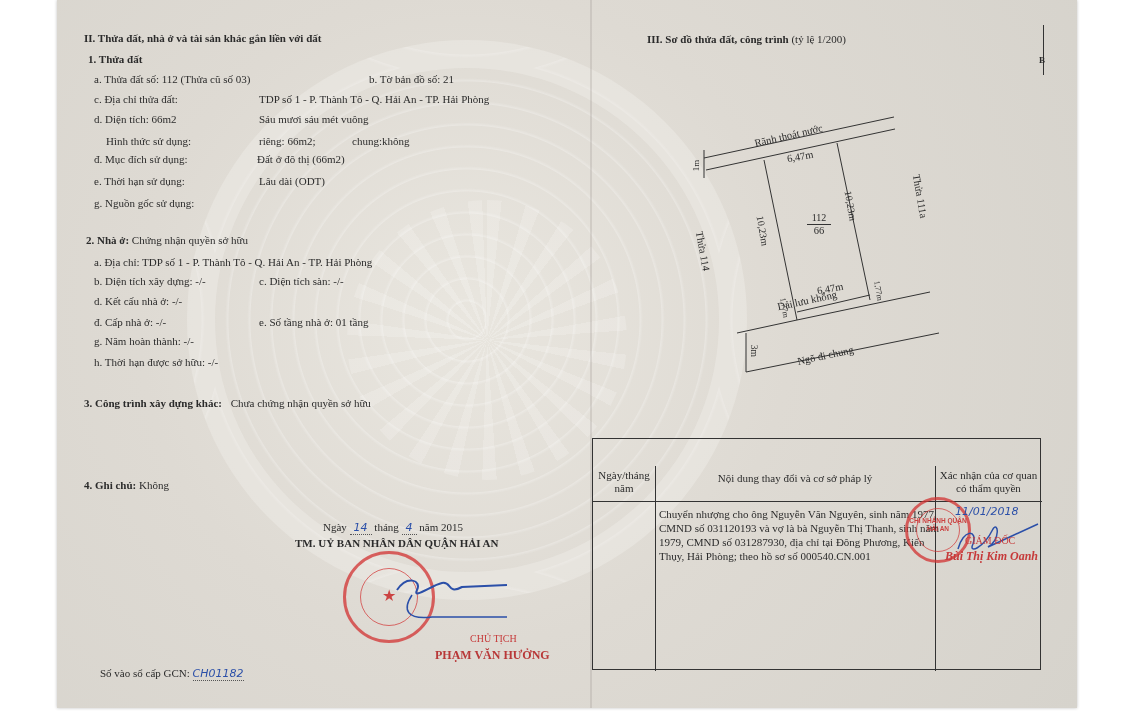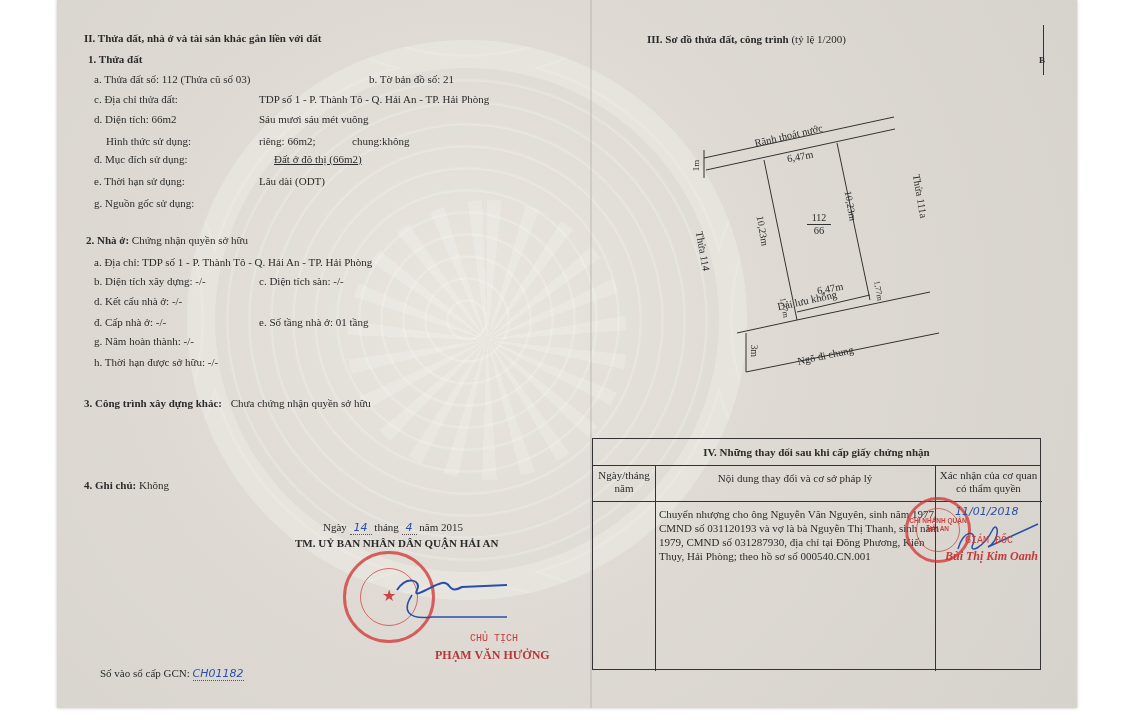--- a/index.html
+++ b/index.html
@@ -30,21 +30,21 @@
   .row-title { position: absolute; left: 0; top: 0; width: 100%; height: 27px; border-bottom: 1px solid #333;
     text-align: center; font-weight: bold; font-size: 11px; line-height: 27px; }
   .hdr { position: absolute; top: 27px; height: 36px; border-bottom: 1px solid #333; font-size: 11px; text-align: center; line-height: 1.2; padding-top: 3px; }
   .col-line { position: absolute; top: 27px; width: 1px; height: 205px; background: #333; }
   .content-text { position: absolute; left: 66px; top: 68px; width: 280px; font-size: 11px; line-height: 14px; white-space: normal; }
   .stamp {
     position: absolute; border-radius: 50%; border: 3px solid rgba(210,50,50,0.75);
     color: rgba(200,40,40,0.85); text-align: center; font-family: "Liberation Sans", sans-serif;
   }
   .stamp-inner { position: absolute; border-radius: 50%; border: 1.5px solid rgba(210,50,50,0.7); }
-  .red-text { color: #c63a3a; font-family: Liberation Mono, monospace; }
+  .red-text { color: #c63a3a; font-family: Liberation Serif, serif; }
   .hand { font-family: "DejaVu Sans", sans-serif; font-style: italic; color: #2b4fa8; }
 </style>
 </head>
 <body>
 
 <div class="paper">
   <div class="emblem"></div>
   <div class="emblem-inner"></div>
   <div class="fold"></div>
 
@@ -53,21 +53,21 @@
   <div class="t" style="left:37px;top:73px;">a. Thửa đất số: 112 (Thửa cũ số 03)</div>
   <div class="t" style="left:312px;top:73px;">b. Tờ bản đồ số: 21</div>
   <div class="t" style="left:37px;top:93px;">c. Địa chỉ thửa đất:</div>
   <div class="t" style="left:202px;top:93px;">TDP số 1 - P. Thành Tô - Q. Hải An - TP. Hải Phòng</div>
   <div class="t" style="left:37px;top:113px;">d. Diện tích: 66m2</div>
   <div class="t" style="left:202px;top:113px;">Sáu mươi sáu mét vuông</div>
   <div class="t" style="left:49px;top:135px;">Hình thức sử dụng:</div>
   <div class="t" style="left:202px;top:135px;">riêng: 66m2;</div>
   <div class="t" style="left:295px;top:135px;">chung:không</div>
   <div class="t" style="left:37px;top:153px;">đ. Mục đích sử dụng:</div>
-  <div class="t" style="left:217px;top:153px;text-decoration:underline;">Đất ở đô thị (66m2)</div>
+  <div class="t" style="left:200px;top:153px;">Đất ở đô thị (66m2)</div>
   <div class="t" style="left:37px;top:175px;">e. Thời hạn sử dụng:</div>
   <div class="t" style="left:202px;top:175px;">Lâu dài (ODT)</div>
   <div class="t" style="left:37px;top:197px;">g. Nguồn gốc sử dụng:</div>
 
   <div class="t" style="left:29px;top:234px;text-align:right;">
     <span class="b">2. Nhà ở:</span>
     <span>Chứng nhận quyền sở hữu</span>
   </div>
   <div class="t" style="left:37px;top:256px;">a. Địa chỉ: TDP số 1 - P. Thành Tô - Q. Hải An - TP. Hải Phòng</div>
   <div class="t" style="left:37px;top:275px;">b. Diện tích xây dựng: -/-</div>
@@ -143,21 +143,20 @@
   <div class="t" style="left:625px;top:245px;font-size:10.5px;transform:rotate(80deg);">Thửa 114</div>
   <div class="t" style="left:840px;top:190px;font-size:10.5px;transform:rotate(80deg);">Thửa 111a</div>
   <div class="t" style="left:760px;top:283px;font-size:10.5px;transform:rotate(-10deg);">6,47m</div>
   <div class="t" style="left:720px;top:295px;font-size:10.5px;transform:rotate(-12deg);">Dải lưu không</div>
   <div class="t" style="left:717px;top:303px;font-size:8px;transform:rotate(80deg);">1,77m</div>
   <div class="t" style="left:811px;top:286px;font-size:8px;transform:rotate(80deg);">1,77m</div>
   <div class="t" style="left:740px;top:350px;font-size:10.5px;transform:rotate(-12deg);">Ngõ đi chung</div>
   <div class="t" style="left:690px;top:345px;font-size:9.5px;transform:rotate(90deg);">3m</div>
 
   <div class="table-box" style="left:535px;">
-    <div class="row-title">IV. Những thay đổi sau khi cấp giấy chứng nhận</div>
     <div class="hdr" style="left:0;width:62px;">Ngày/tháng năm</div>
     <div class="hdr" style="left:342px;width:107px;">Xác nhận của cơ quan có thẩm quyền</div>
     <div class="hdr" style="left:62px;width:280px;padding-top:6px;">Nội dung thay đổi và cơ sở pháp lý</div>
     <div class="col-line" style="left:62px;"></div>
     <div class="col-line" style="left:342px;"></div>
     <div class="content-text">Chuyển nhượng cho ông Nguyễn Văn Nguyên, sinh năm 1977, CMND số 031120193 và vợ là bà Nguyễn Thị Thanh, sinh năm 1979, CMND số 031287930, địa chỉ tại Đông Phương, Kiến Thụy, Hải Phòng; theo hồ sơ số 000540.CN.001</div>
 
     <div class="stamp" style="left:312px;top:58px;width:66px;height:66px;">
       <div class="stamp-inner" style="left:8px;top:8px;width:44px;height:44px;"></div>
       <div style="position:absolute;left:0;top:17px;width:60px;font-size:6.5px;font-weight:bold;line-height:8px;">CHI NHÁNH QUẬN HẢI AN</div>

